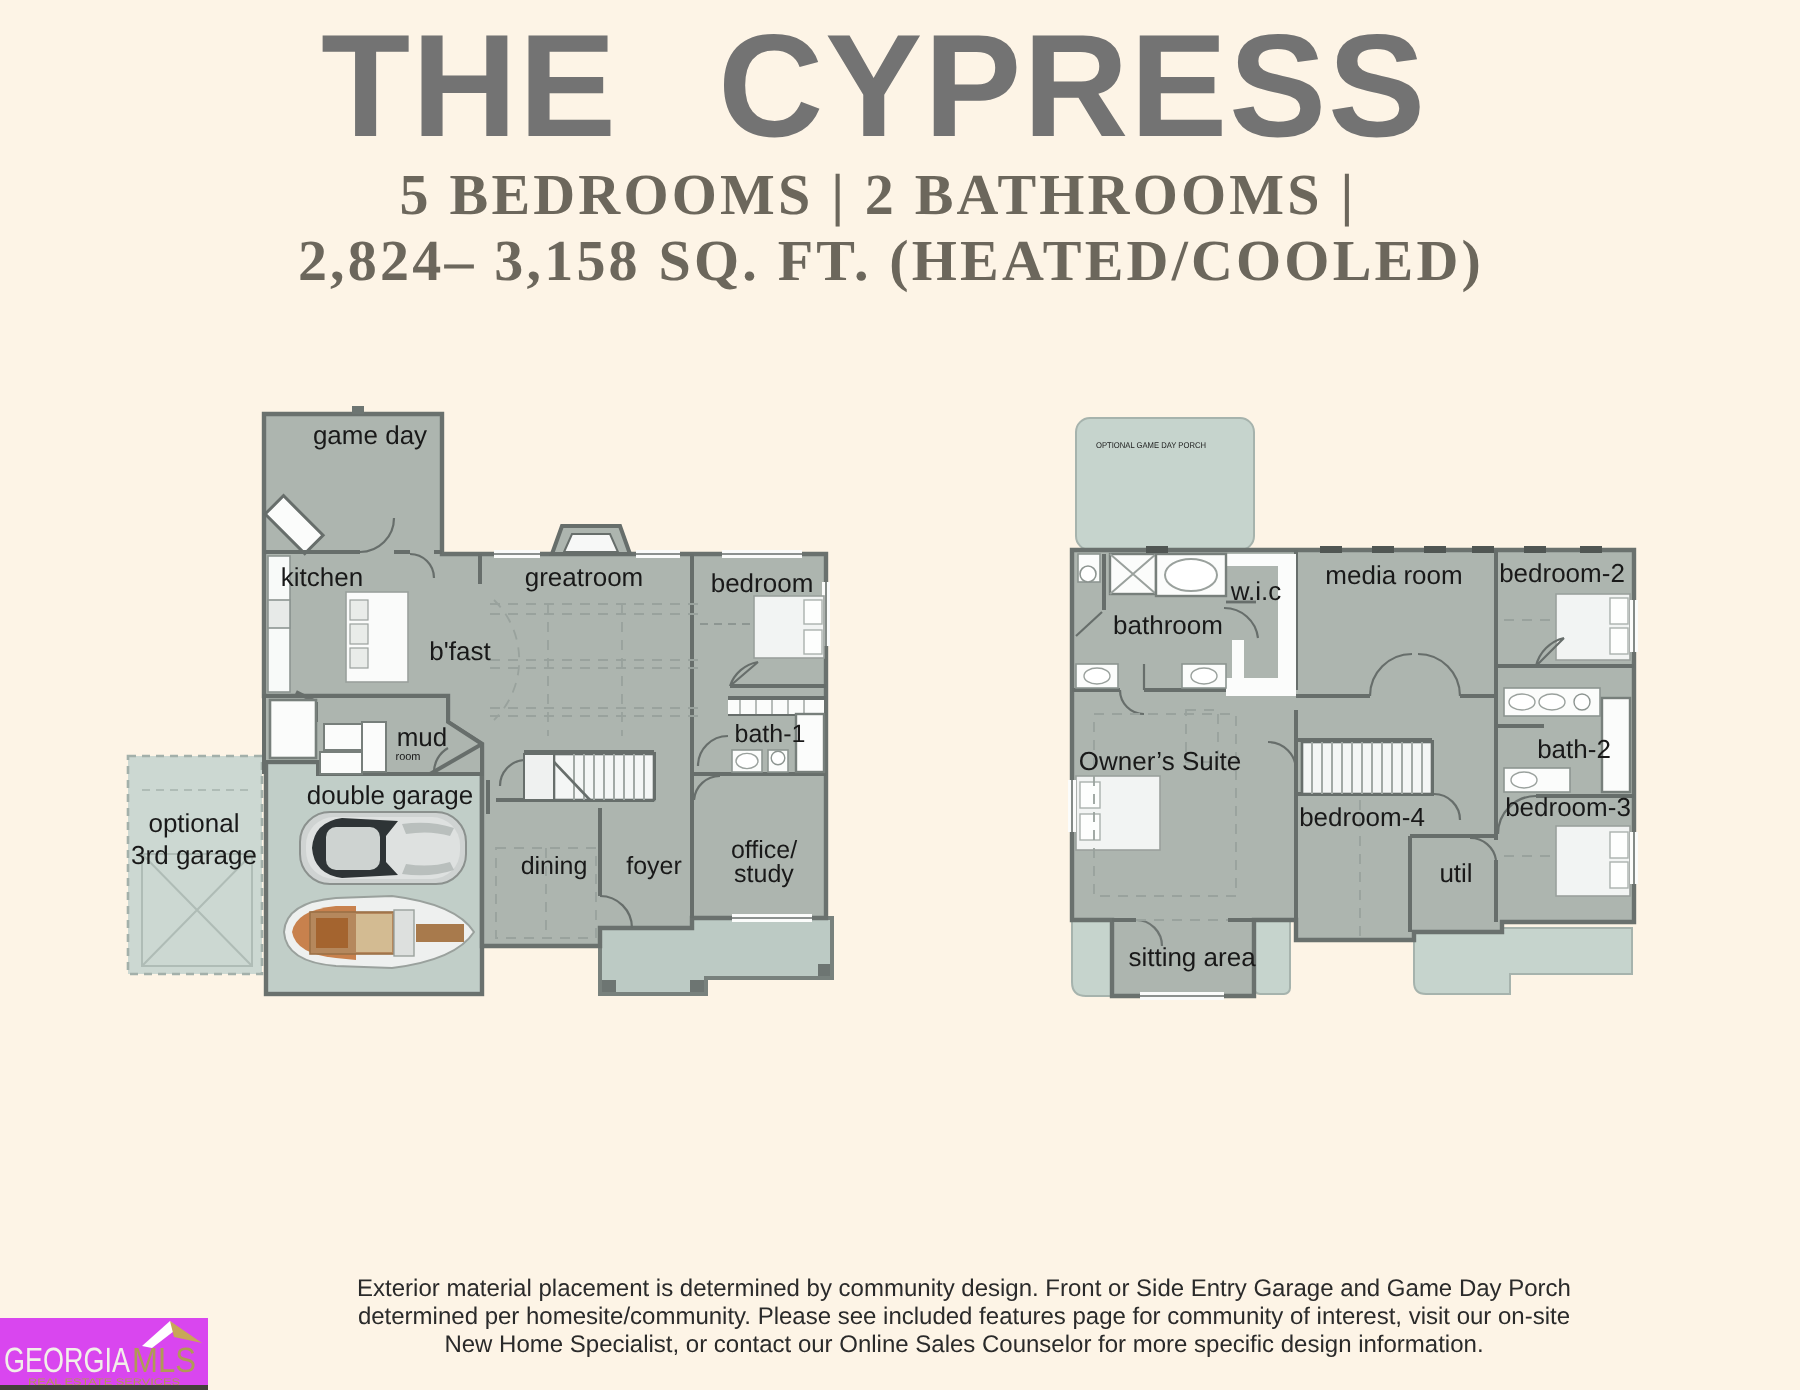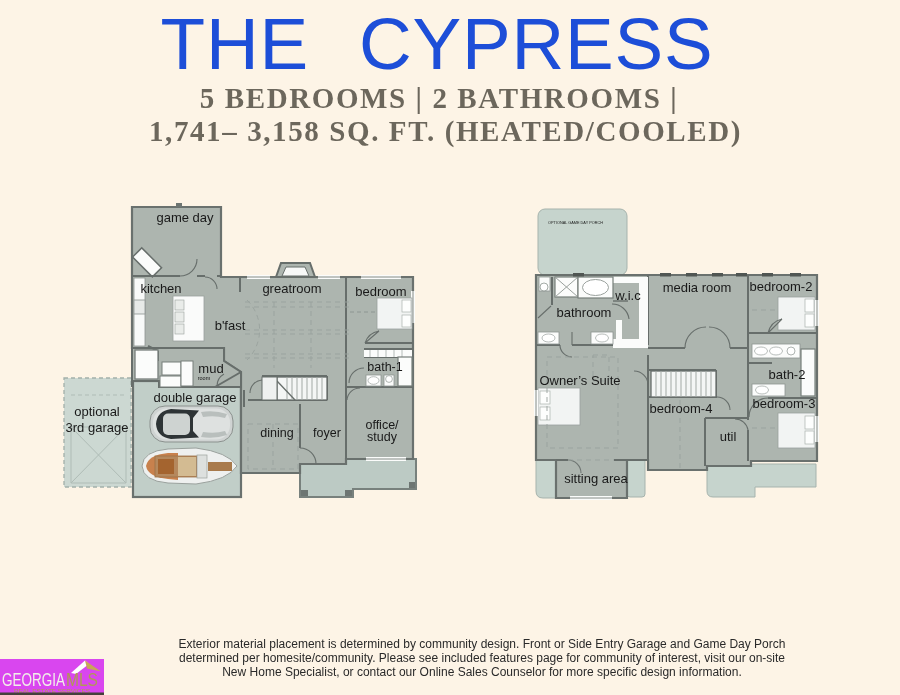--- a/index.html
+++ b/index.html
@@ -1,34 +1,34 @@
 <!DOCTYPE html>
 <html><head>
 <meta charset="utf-8">
 <style>
   html,body{margin:0;padding:0;}
   body{width:900px;height:695px;background:#fdf4e6;position:relative;overflow:hidden;
        font-family:"Liberation Sans",sans-serif;}
   .title{position:absolute;left:0;top:2px;width:874px;text-align:center;
-         font-size:73px;font-weight:400;color:#1d4ed8;letter-spacing:0.8px;word-spacing:29px;white-space:nowrap;}
+         font-size:73px;font-weight:700;color:#737373;letter-spacing:0.8px;word-spacing:29px;white-space:nowrap;}
   .sub{position:absolute;left:0;width:878px;text-align:center;
        font-family:"Liberation Serif",serif;font-weight:700;color:#6c675c;
        font-size:29px;letter-spacing:1.6px;white-space:nowrap;}
   .sub1{top:82px;}
   .sub2{top:115px;width:891px;}
   .footer{position:absolute;left:0;top:637px;width:900px;text-align:center;
           font-size:12px;line-height:14px;color:#2a2a2a;padding-left:32px;}
   svg.plan{position:absolute;left:0;top:0;}
   svg.plan text{font-family:"Liberation Sans",sans-serif;fill:#191919;}
 </style>
 </head>
 <body>
 <div class="title">THE CYPRESS</div>
 <div class="sub sub1">5 BEDROOMS | 2 BATHROOMS |</div>
-<div class="sub sub2">1,741– 3,158 SQ. FT. (HEATED/COOLED)</div>
+<div class="sub sub2">2,824– 3,158 SQ. FT. (HEATED/COOLED)</div>
 
 <svg class="plan" width="900" height="695" viewBox="0 0 900 695">
 
 <g id="f1">
 
   <rect x="64" y="378" width="67" height="109" fill="#ccd8d2" stroke="#a3b0aa" stroke-width="1.3" stroke-dasharray="4 3"></rect>
   <path d="M71 427 h55 v56 h-55 z M71 427 l55 56 M126 427 l-55 56" fill="none" stroke="#afbcb6" stroke-width="1"></path>
   <line x1="71" y1="395" x2="126" y2="395" stroke="#afbcb6" stroke-width="1" stroke-dasharray="4 3"></line>
 
   <path d="M300 464 L346 464 L346 459 L416 459 L416 489 L353 489 L353 497 L300 497 Z" fill="#bccac4" stroke="#78817d" stroke-width="2"></path>

